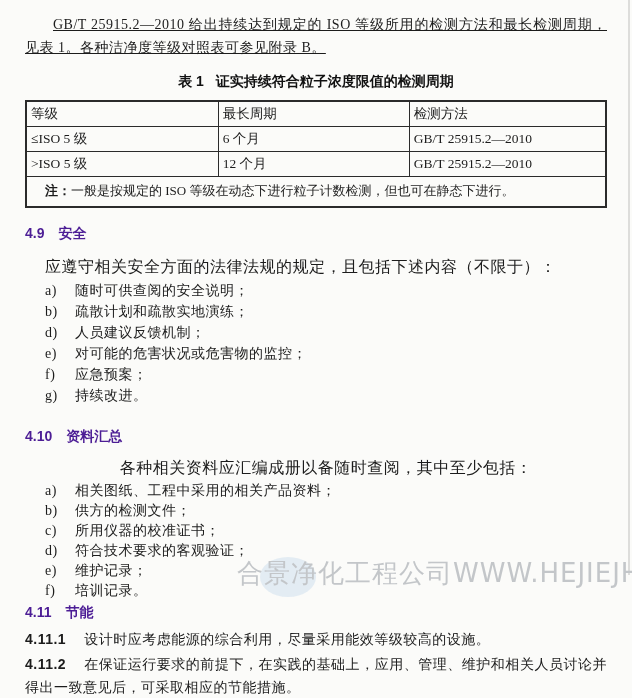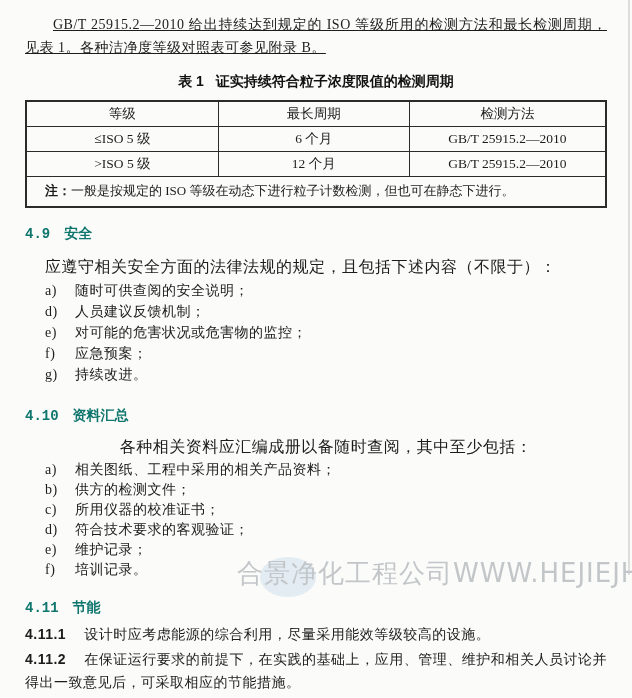--- a/index.html
+++ b/index.html
@@ -38,36 +38,36 @@
   }
   .caption .cap-label { margin-right:12px; }
   table.spec {
     width:582px; margin-top:9px;
     border-collapse:collapse;
     border:2px solid #2b2b2b;
     font-size:13.5px;
   }
   table.spec td {
     border:1px solid #2b2b2b;
-    text-align:center;
+    text-align:left;
     height:24px; padding:0 4px;
   }
   table.spec td.c1 { width:190px; }
   table.spec td.c2 { width:190px; }
   table.spec td.c3 { width:194px; }
   table.spec td.note-cell {
     text-align:left;
     padding:5px 8px 6px 18px;
     font-size:13px; height:auto;
   }
   .note-label { font-weight:bold; font-family:"Liberation Sans","DejaVu Sans",sans-serif; }
   .sec-head {
     margin:17px 0 0 0;
-    font-family:Liberation Mono, monospace;
-    font-weight:bold; font-size:14px; color:#0f766e;
+    font-family:Liberation Sans, sans-serif;
+    font-weight:bold; font-size:14px; color:#4c1d95;
   }
   .sec-head .sec-num { margin-right:14px; }
   .sec-lead {
     margin:13px 0 0 20px;
     font-size:16px; line-height:21px;
     letter-spacing:0.5px;
   }
   .item-list { margin:3px 0 0 20px; }
   .li { font-size:14px; line-height:21px; letter-spacing:0.5px; }
   .li .li-label { display:inline-block; width:30px; }
@@ -130,20 +130,21 @@
       </tr>
     </tbody>
   </table>
 
   <div class="sec-head">
     <span class="sec-num">4.9</span><span>安全</span>
   </div>
   <p class="sec-lead">应遵守相关安全方面的法律法规的规定，且包括下述内容（不限于）：</p>
   <div class="item-list">
     <div class="li"><span class="li-label">a)</span><span>随时可供查阅的安全说明；</span></div>
+    <div class="li"><span class="li-label">b)</span><span>疏散计划和疏散实地演练；</span></div>
     <div class="li"><span class="li-label">d)</span><span>人员建议反馈机制；</span></div>
     <div class="li"><span class="li-label">e)</span><span>对可能的危害状况或危害物的监控；</span></div>
     <div class="li"><span class="li-label">f)</span><span>应急预案；</span></div>
     <div class="li"><span class="li-label">g)</span><span>持续改进。</span></div>
   </div>
 
   <div class="sec-head" style="margin-top:22px;">
     <span class="sec-num">4.10</span><span>资料汇总</span>
   </div>
   <p class="sec-lead" style="margin-top:11px;text-align:center;">各种相关资料应汇编成册以备随时查阅，其中至少包括：</p>
@@ -152,21 +153,21 @@
     <div class="li"><span class="li-label">b)</span><span>供方的检测文件；</span></div>
     <div class="li"><span class="li-label">c)</span><span>所用仪器的校准证书；</span></div>
     <div class="li"><span class="li-label">d)</span><span>符合技术要求的客观验证；</span></div>
     <div class="li"><span class="li-label">e)</span><span>维护记录；</span></div>
     <div class="li"><span class="li-label">f)</span><span>培训记录。</span></div>
   </div>
 
   <div class="wm-blob"></div>
   <div class="watermark" style="color: rgb(195, 198, 201);">合景净化工程公司WWW.HEJIEJH.COM</div>
 
-  <div class="sec-head" style="margin-top:19px;">
+  <div class="sec-head" style="margin-top:3px;">
     <span class="sec-num">4.11</span><span>节能</span>
   </div>
   <p class="num-para">
     <span class="para-num">4.11.1</span><span>设计时应考虑能源的综合利用，尽量采用能效等级较高的设施。</span>
   </p>
   <p class="num-para" style="margin-top:2px;">
     <span class="para-num">4.11.2</span><span>在保证运行要求的前提下，在实践的基础上，应用、管理、维护和相关人员讨论并得出一致意见后，可采取相应的节能措施。</span>
   </p>
 </div>
 

